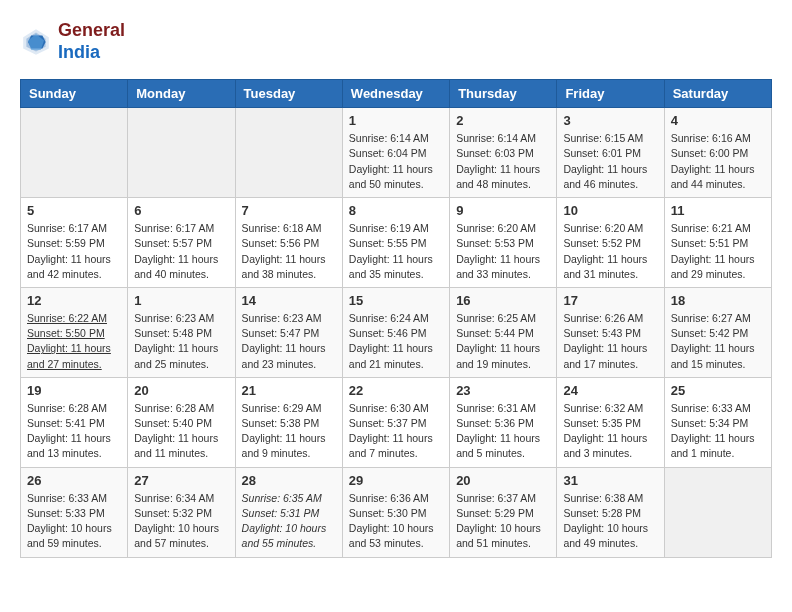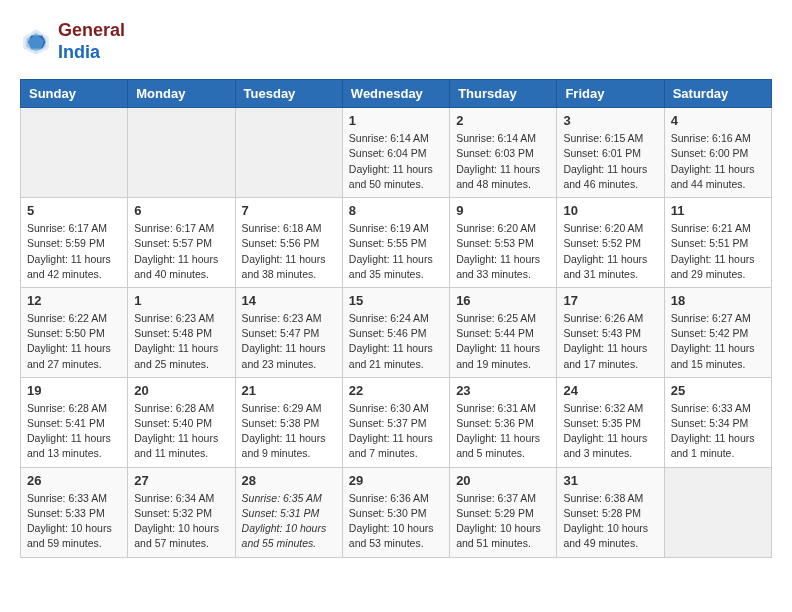--- a/index.html
+++ b/index.html
@@ -197,21 +197,21 @@
           <span class="day-number">11</span>
           <div class="day-info" style="white-space: pre-line;">Sunrise: 6:21 AM
 Sunset: 5:51 PM
 Daylight: 11 hours
 and 29 minutes.</div>
         </td>
       </tr>
       <tr>
         <td>
           <span class="day-number">12</span>
-          <div class="day-info" style="white-space: pre-line;">Sunrise: 6:22 AM
+          <div class="day-info" style="white-space: pre-line; text-decoration: underline;">Sunrise: 6:22 AM
 Sunset: 5:50 PM
 Daylight: 11 hours
 and 27 minutes.</div>
         </td>
         <td>
           <span class="day-number">1</span>
           <div class="day-info" style="white-space: pre-line;">Sunrise: 6:23 AM
 Sunset: 5:48 PM
 Daylight: 11 hours
 and 25 minutes.</div>

